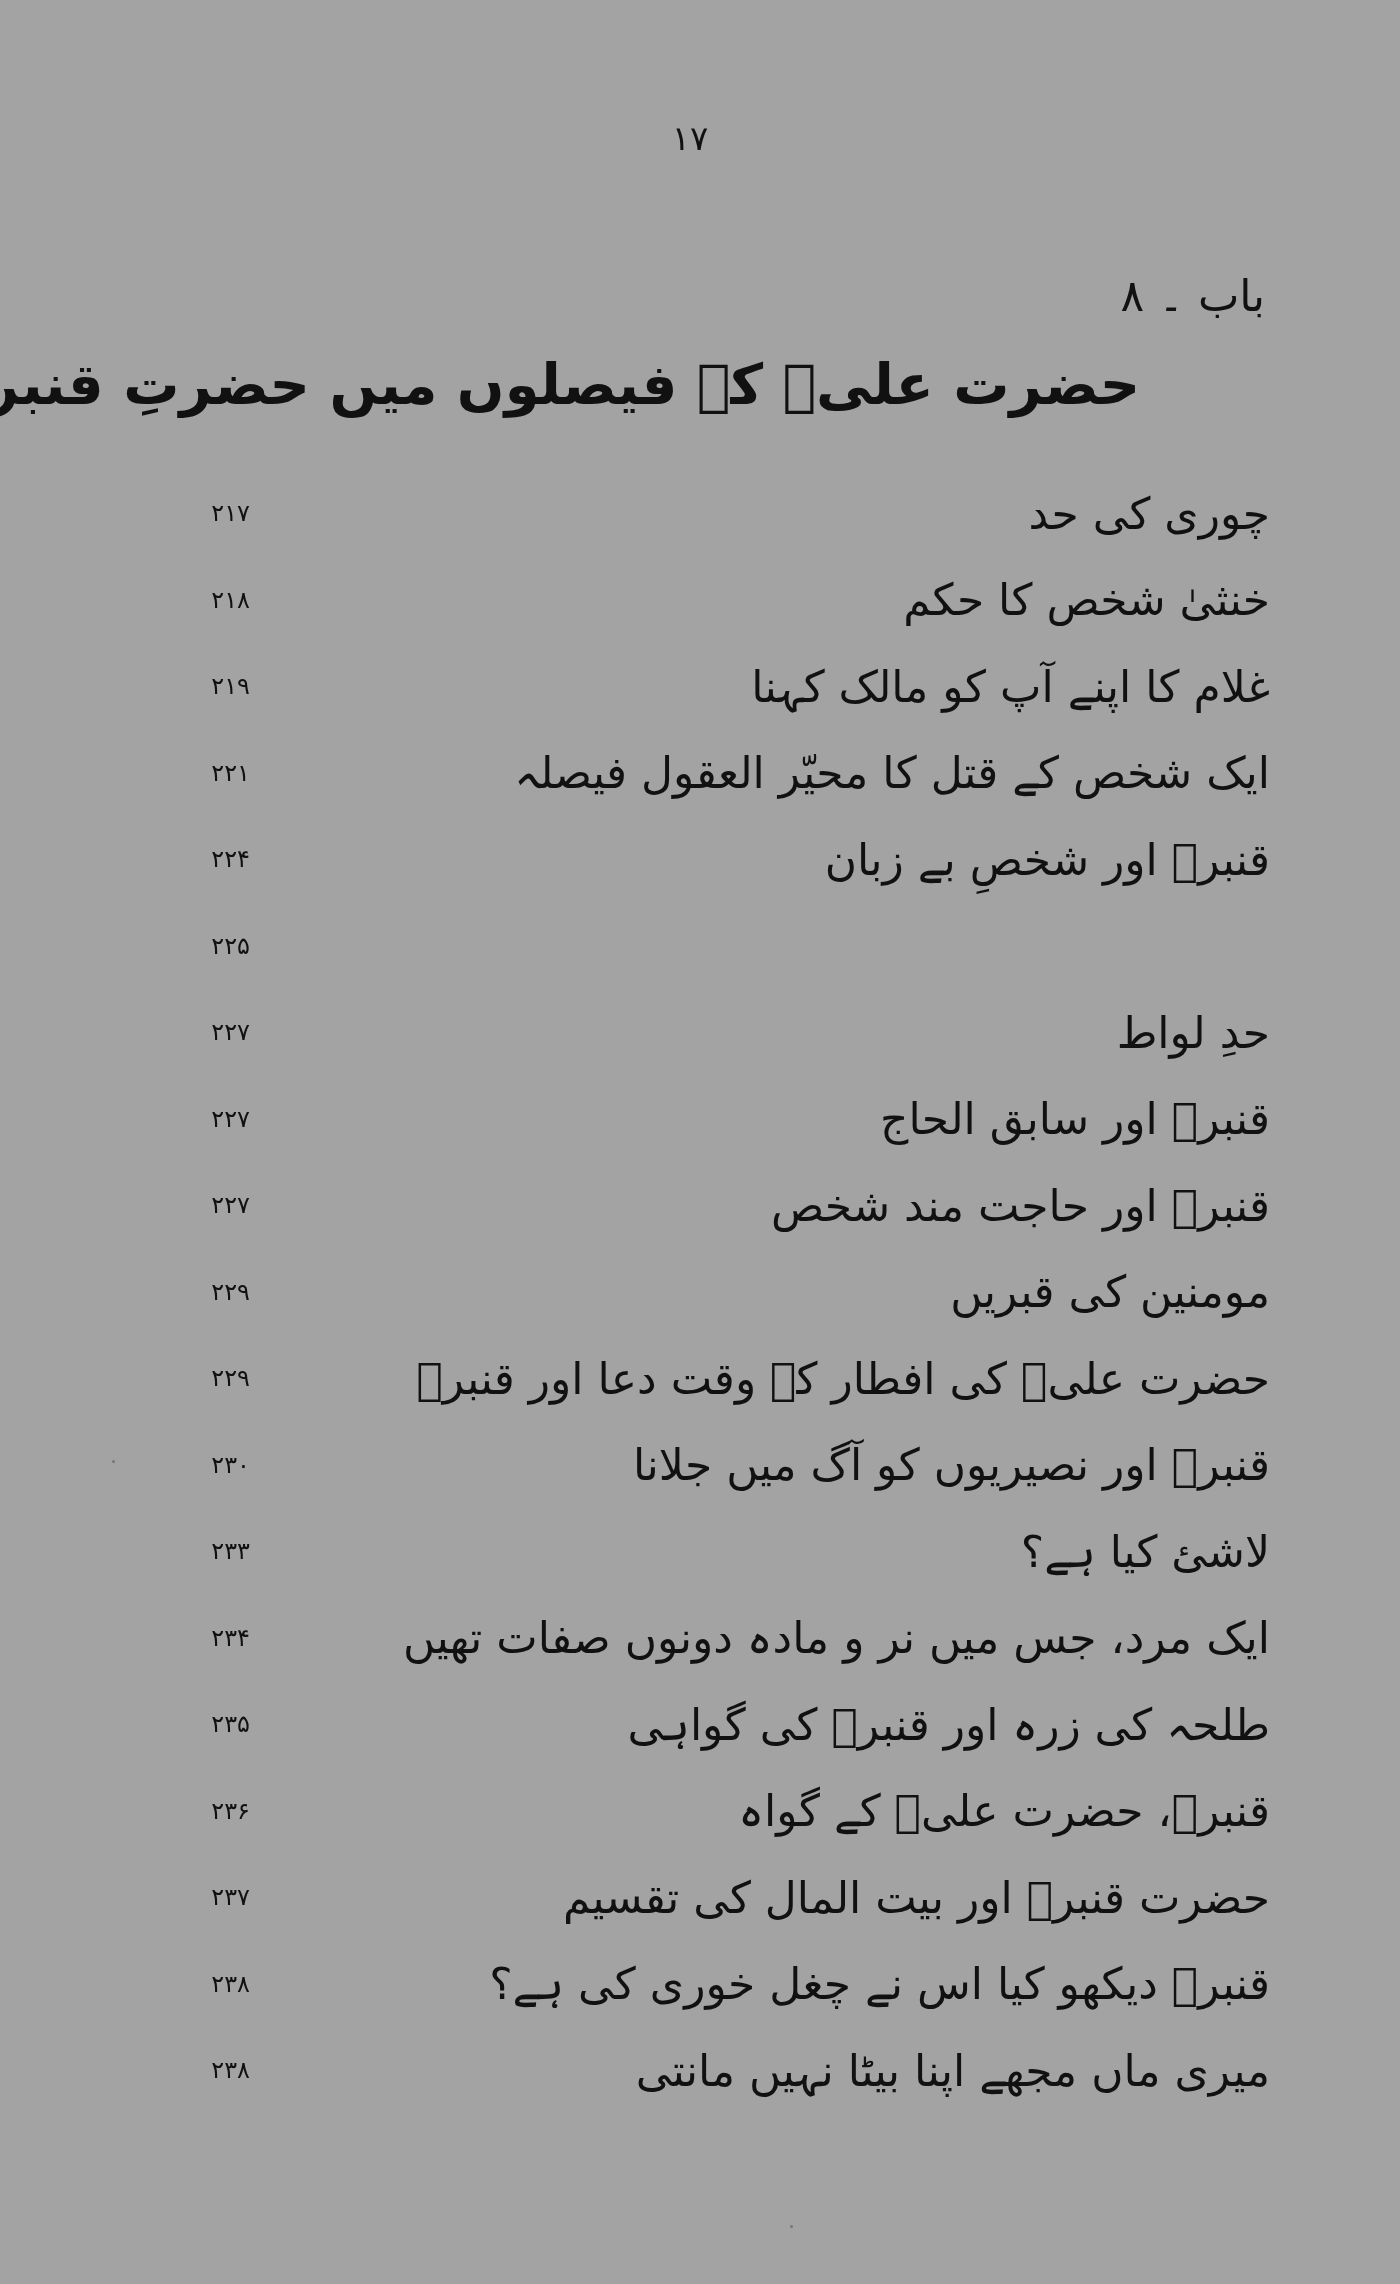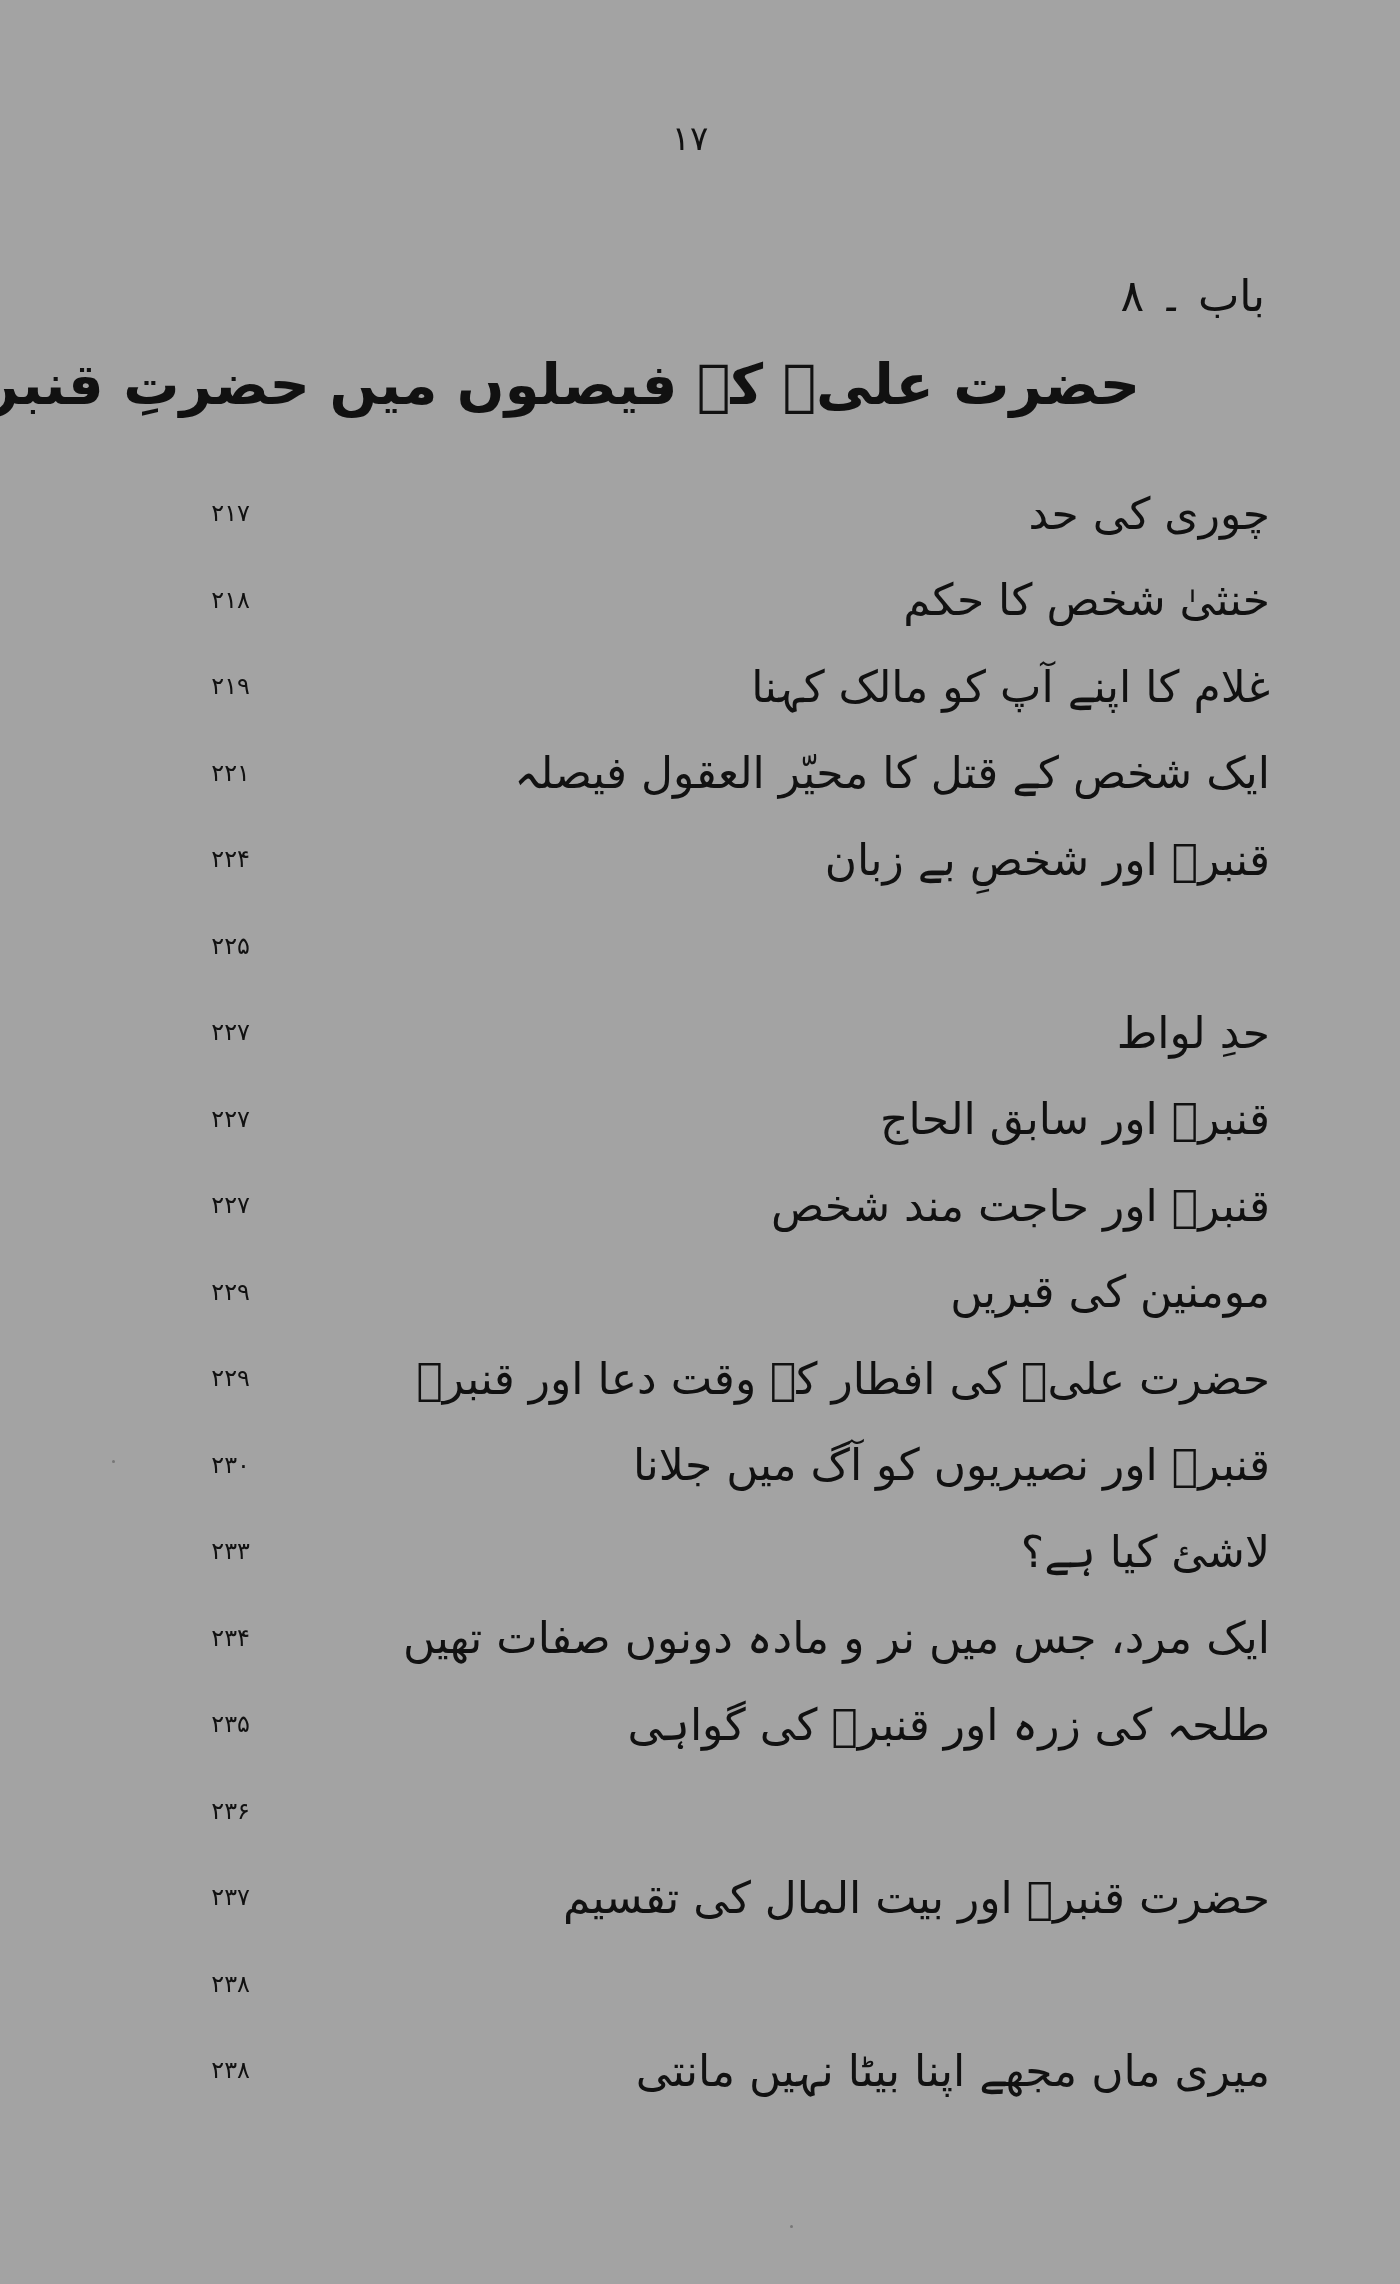--- a/index.html
+++ b/index.html
@@ -153,27 +153,29 @@
     </div>
     <div class="toc-row">
       <span class="toc-title">ایک مرد، جس میں نر و مادہ دونوں صفات تھیں</span>
       <span class="toc-page">۲۳۴</span>
     </div>
     <div class="toc-row">
       <span class="toc-title">طلحہ کی زرہ اور قنبرؑ کی گواہی</span>
       <span class="toc-page">۲۳۵</span>
     </div>
     <div class="toc-row">
+      <span class="toc-title">قنبرؑ، حضرت علیؑ کے گواہ</span>
       <span class="toc-page">۲۳۶</span>
     </div>
     <div class="toc-row">
       <span class="toc-title">حضرت قنبرؑ اور بیت المال کی تقسیم</span>
       <span class="toc-page">۲۳۷</span>
     </div>
     <div class="toc-row">
+      <span class="toc-title">قنبرؑ دیکھو کیا اس نے چغل خوری کی ہے؟</span>
       <span class="toc-page">۲۳۸</span>
     </div>
     <div class="toc-row">
       <span class="toc-title">میری ماں مجھے اپنا بیٹا نہیں مانتی</span>
       <span class="toc-page">۲۳۸</span>
     </div>
   </div>
 
   <span class="speck" style="left:112px; top:1460px;"></span>
   <span class="speck" style="left:790px; top:2225px;"></span>

